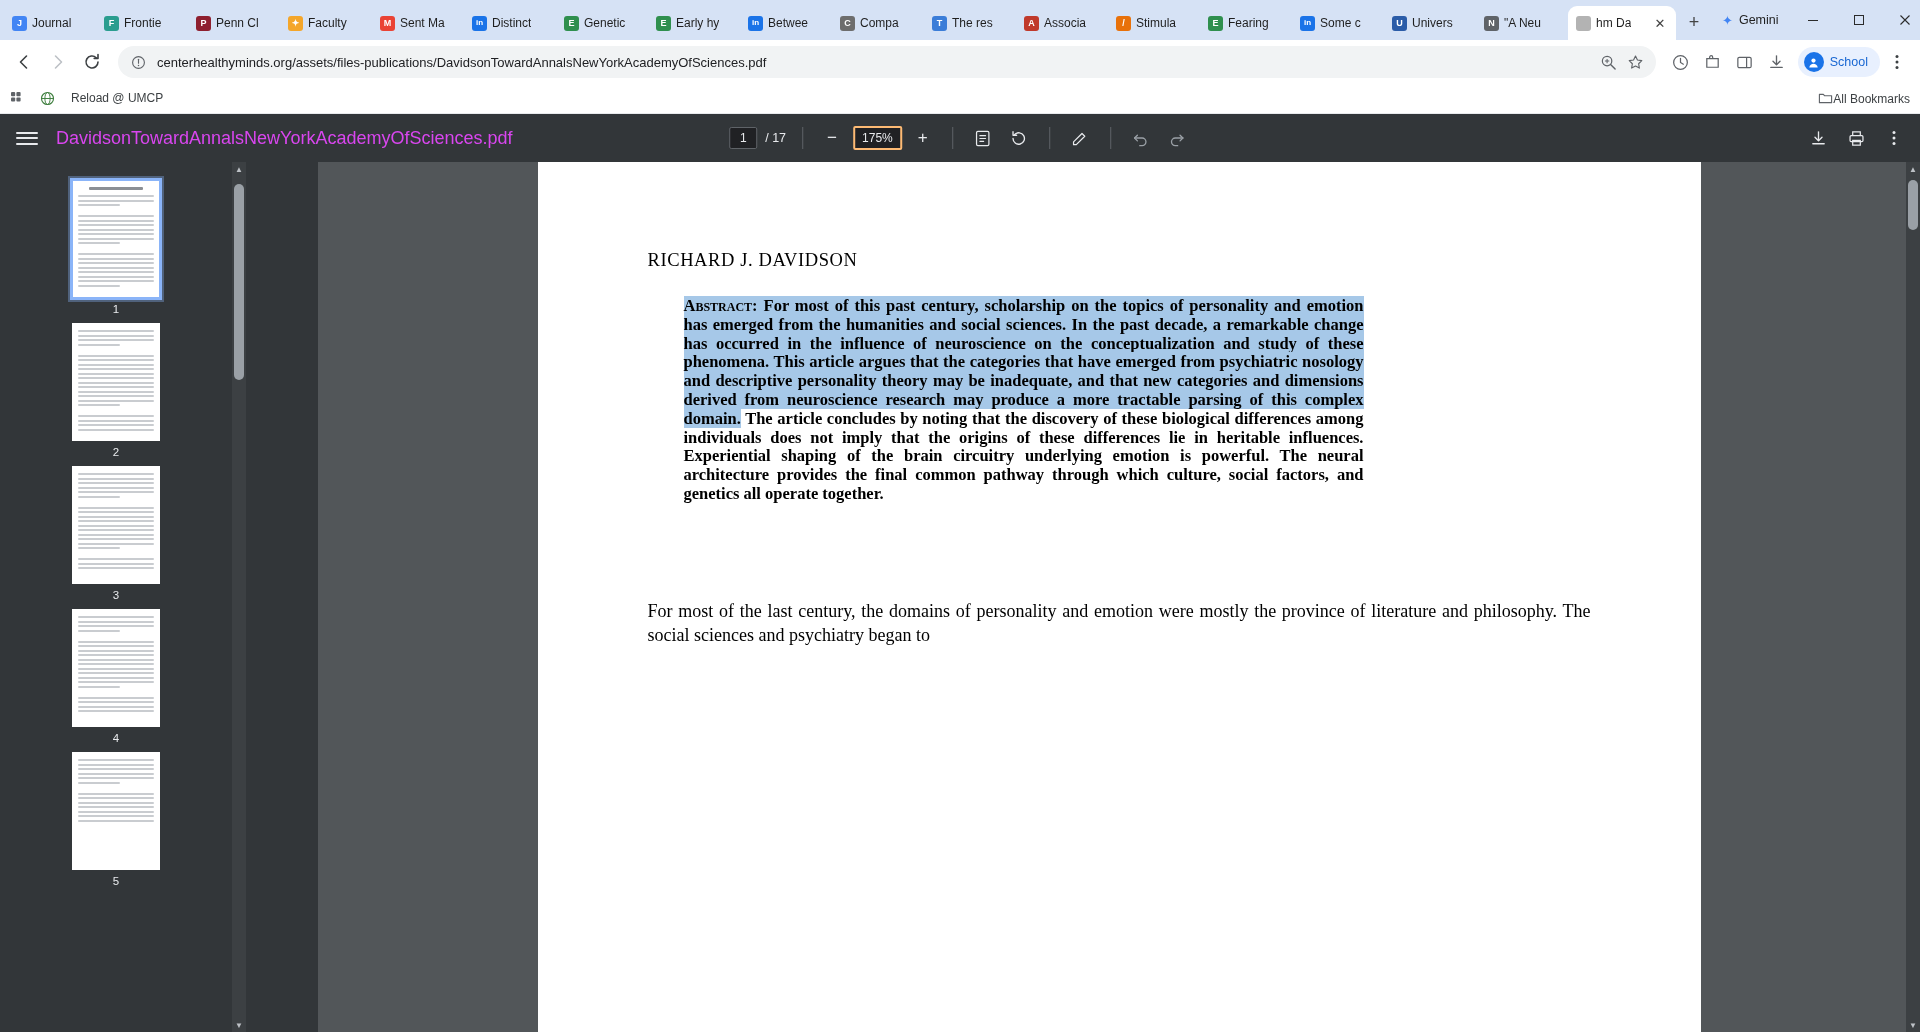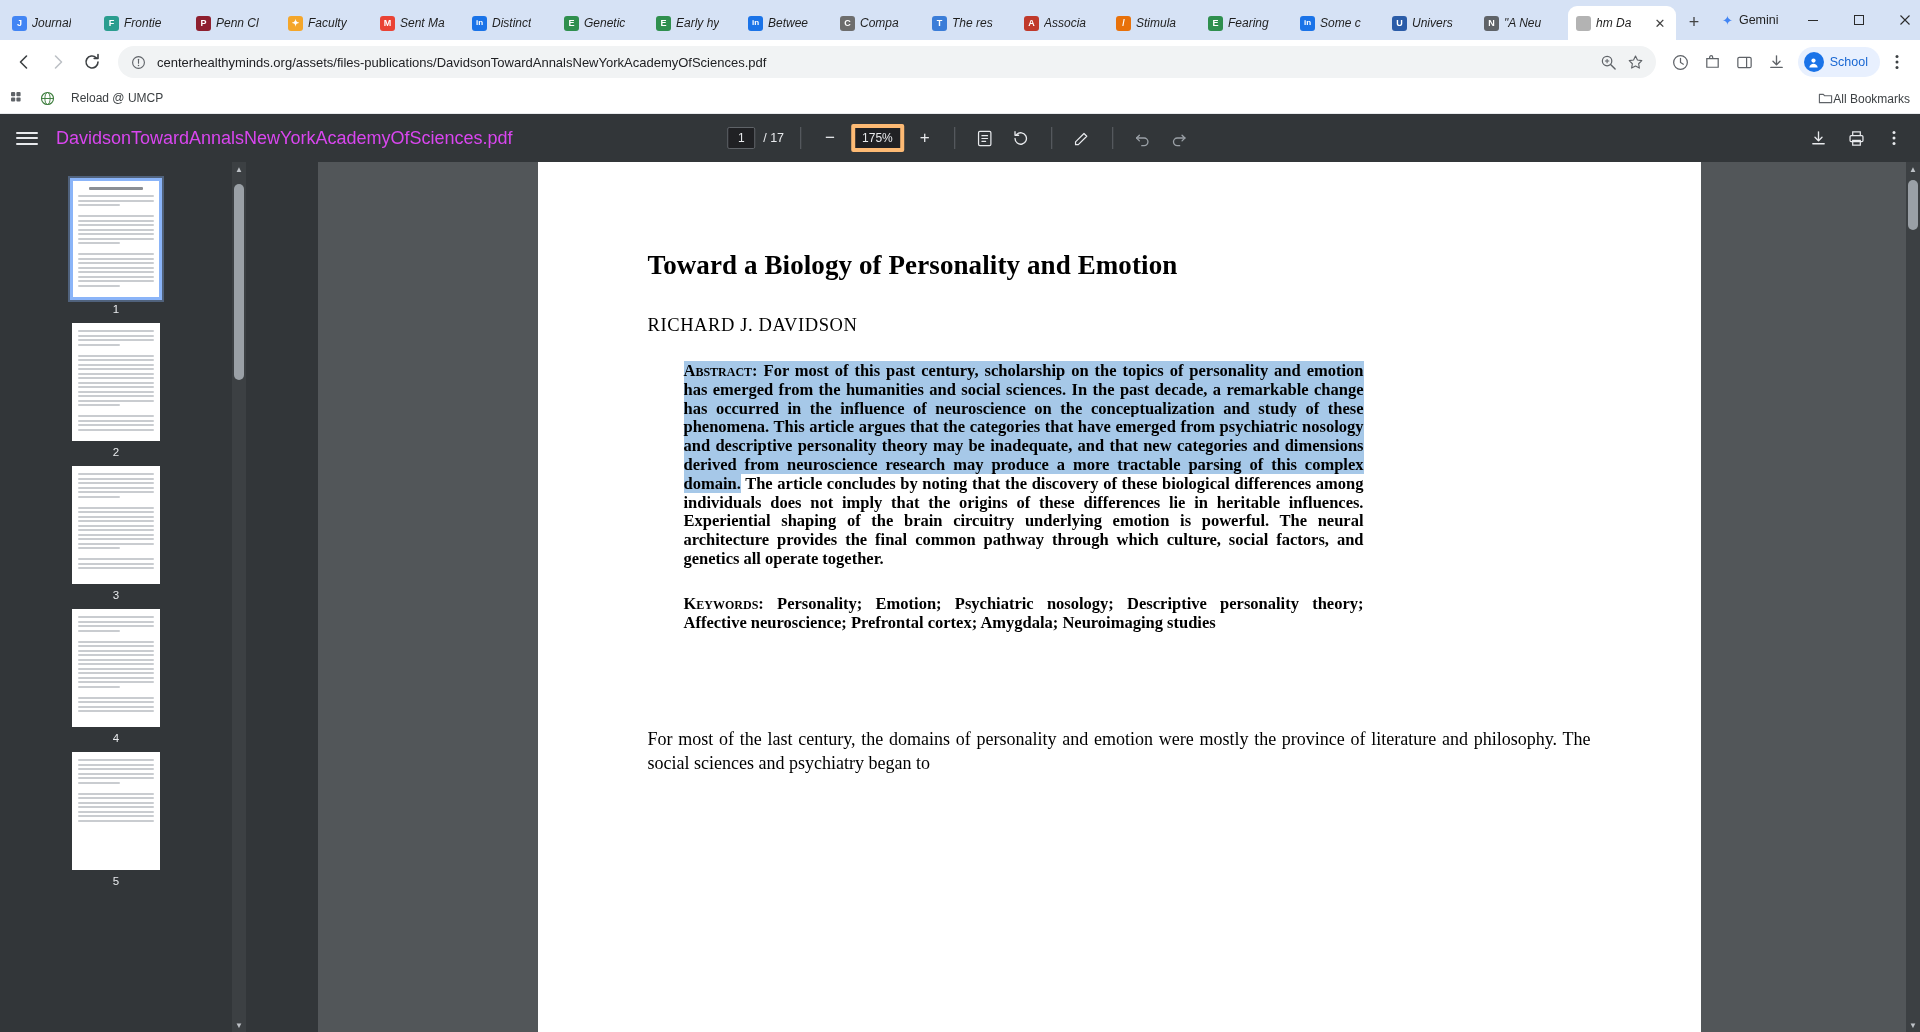--- a/index.html
+++ b/index.html
@@ -49,21 +49,20 @@
     flex: 0 0 auto;
     display: flex; align-items: center; justify-content: center;
     font-size: 9px; color: #fff; font-weight: bold;
     line-height: 1;
   }
   .tab .tab-title {
     white-space: nowrap;
     overflow: hidden;
     text-overflow: clip;
     font-size: 12px;
-    font-style: italic;
   }
   .tab.active {
     background: #ffffff;
     width: 108px;
   }
   .tab .tab-close {
     margin-left: auto;
     width: 16px; height: 16px;
     display: none;
     align-items: center; justify-content: center;
@@ -218,21 +217,21 @@
   }
   .page-total { font-size: 12.5px; color: #e8eaed; }
   .zoom-btn {
     width: 26px; height: 26px;
     display: flex; align-items: center; justify-content: center;
     font-size: 17px; color: #e8eaed;
     border-radius: 50%;
   }
   .zoom-value {
     background: #202124;
-    border: 4px solid #fdba74;
+    border: 2px solid #fdba74;
     border-radius: 2px;
     color: #e8eaed;
     font-size: 12px;
     padding: 3px 7px;
     min-width: 48px;
     text-align: center;
   }
   .tb-sep { width: 1px; height: 22px; background: #5f6368; margin: 0 8px; }
   .pdf-icon {
     width: 28px; height: 28px;
@@ -832,26 +831,24 @@
 
         <div class="thumb-scroll">
           <div class="arrow">▲</div>
           <div class="thumb-thumb"></div>
           <div class="arrow bottom">▼</div>
         </div>
       </div>
 
       <div class="doc-area">
         <div class="page">
-          <h1 class="doc-title">Toward a Biology of Personality and Emotion</h1>
           <div class="doc-author">RICHARD J. DAVIDSON</div>
 
           <div class="abstract-block">
             <p class="abstract-para"><span class="hl sc">Abstract:</span><span class="hl"> For most of this past century, scholarship on the topics of personality and emotion has emerged from the humanities and social sciences. In the past decade, a remarkable change has occurred in the influence of neuroscience on the conceptualization and study of these phenomena. This article argues that the categories that have emerged from psychiatric nosology and descriptive personality theory may be inadequate, and that new categories and dimensions derived from neuroscience research may produce a more tractable parsing of this complex domain.</span><span> The article concludes by noting that the discovery of these biological differences among individuals does not imply that the origins of these differences lie in heritable influences. Experiential shaping of the brain circuitry underlying emotion is powerful. The neural architecture provides the final common pathway through which culture, social factors, and genetics all operate together.</span></p>
-            <p class="keywords"><span class="sc">Keywords:</span><span> Personality; Emotion; Psychiatric nosology; Descriptive personality theory; Affective neuroscience; Prefrontal cortex; Amygdala; Neuroimaging studies</span></p>
           </div>
 
           <p class="body-para">For most of the last century, the domains of personality and emotion were mostly the province of literature and philosophy. The social sciences and psychiatry began to</p>
         </div>
 
         <div class="doc-scroll">
           <div class="arrow">▲</div>
           <div class="doc-thumb"></div>
           <div class="arrow bottom">▼</div>
         </div>

